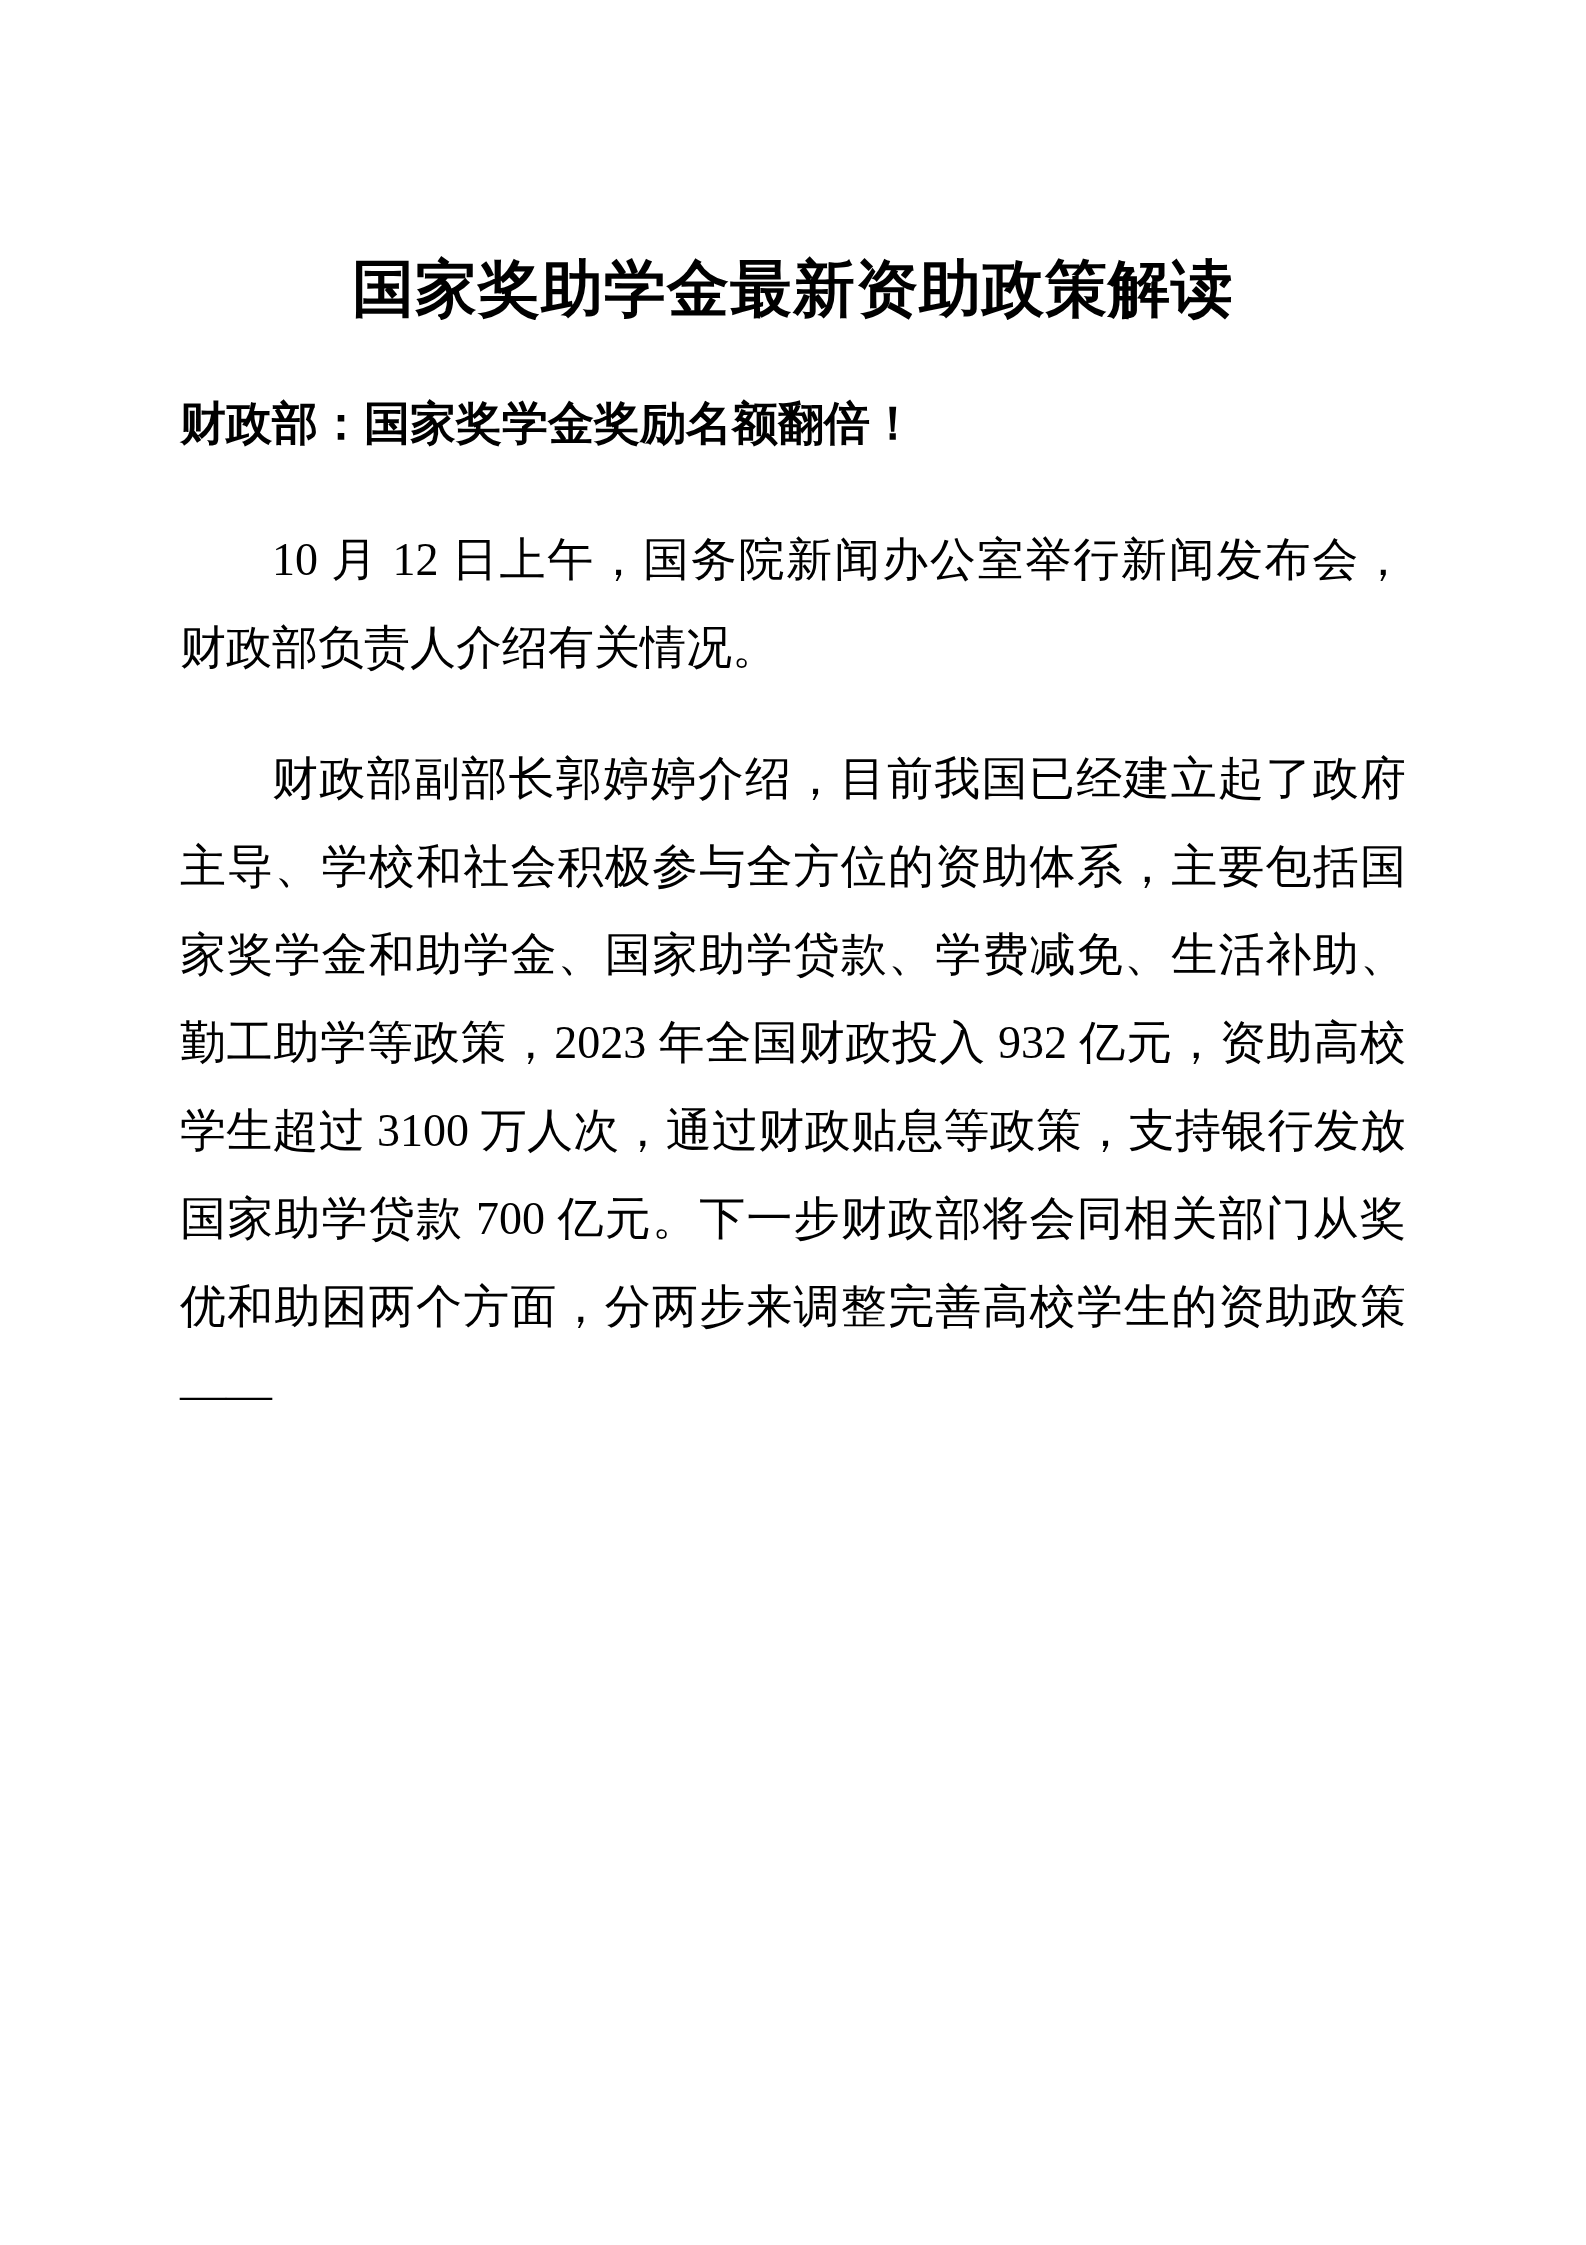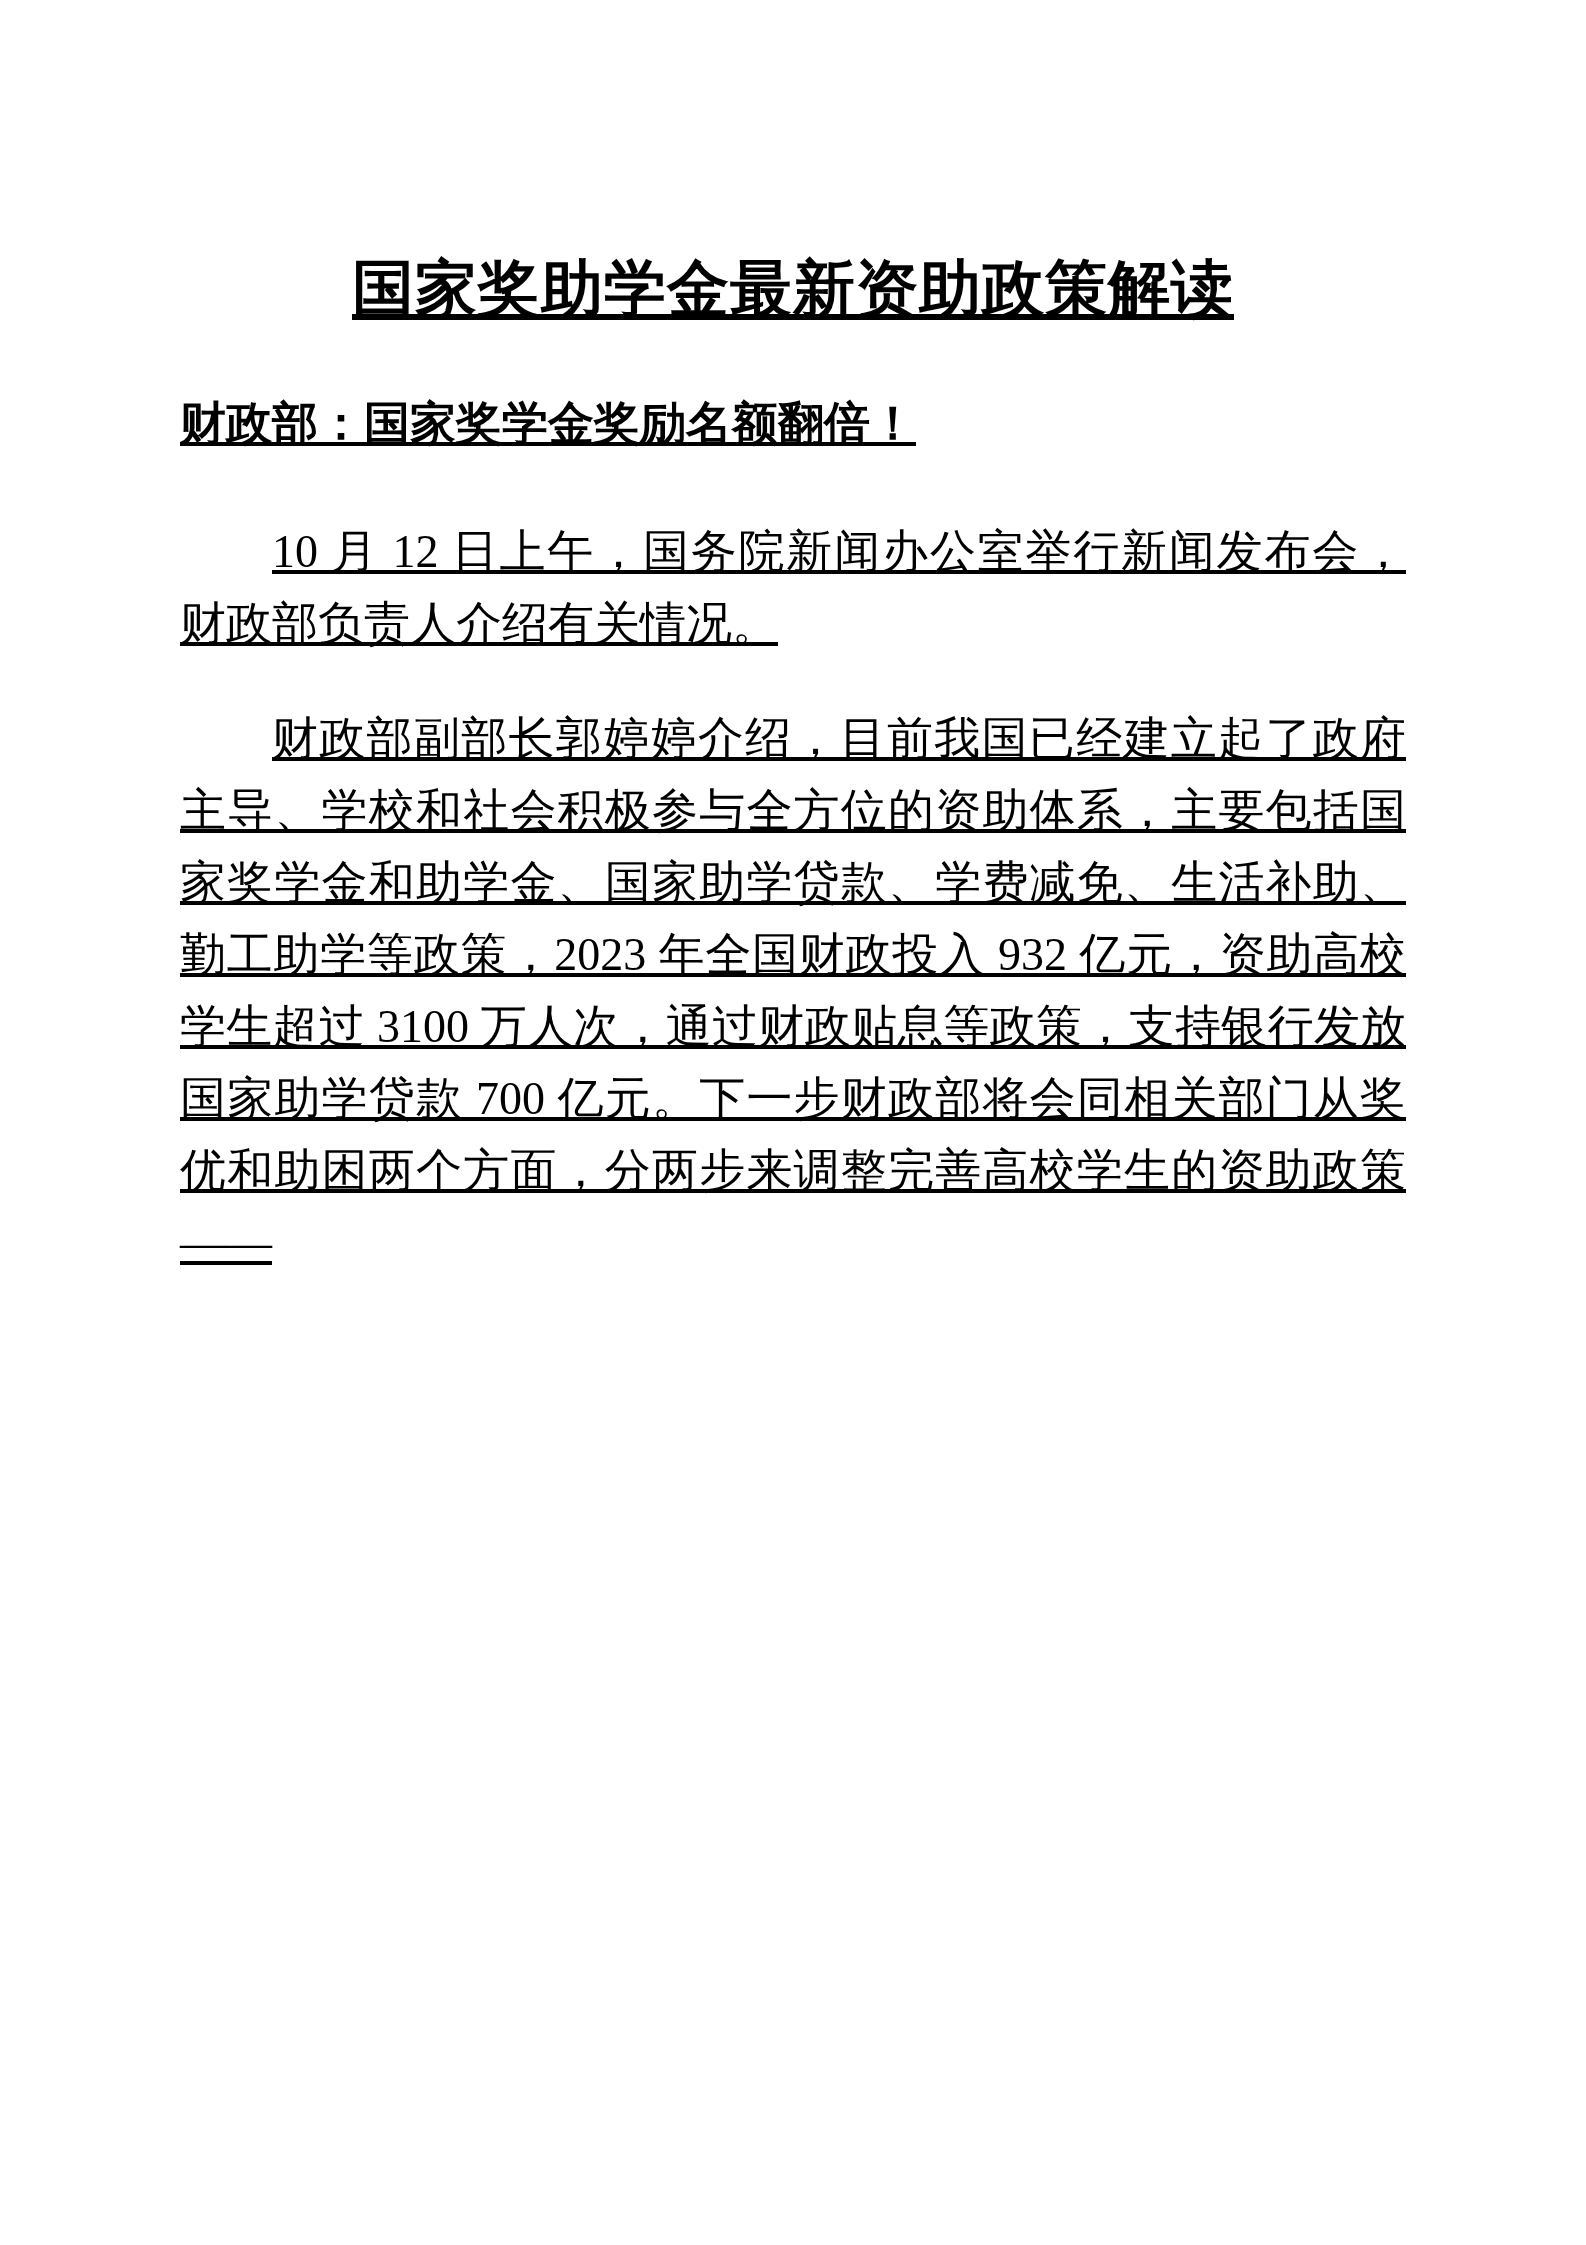--- a/index.html
+++ b/index.html
@@ -13,42 +13,41 @@
     overflow: hidden;
     color: #000000;
     font-family: "Liberation Serif", serif;
   }
   .page {
     box-sizing: border-box;
     width: 1586px;
     height: 1666px;
     padding: 248px 180px 7px 180px;
     background: #ffffff;
-    text-decoration: underline;
   }
   .doc-title {
     font-family: "Liberation Serif", serif;
     font-weight: bold;
     font-size: 62px;
     line-height: 82px;
     text-align: center;
     letter-spacing: 1px;
     margin: 0 0 58px 0;
   }
   .doc-subtitle {
     font-family: "Liberation Sans", sans-serif;
     font-weight: bold;
     font-size: 46px;
     line-height: 70px;
     margin: 0 0 58px 0;
   }
   .para {
     font-family: "Liberation Serif", serif;
     font-size: 46px;
-    line-height: 72px;
+    line-height: 88px;
     text-align: justify;
     text-indent: 92px;
     margin: 0 0 43px 0;
     word-break: break-all;
   }
   .lead {
     font-weight: bold;
   }
 </style>
 </head>

